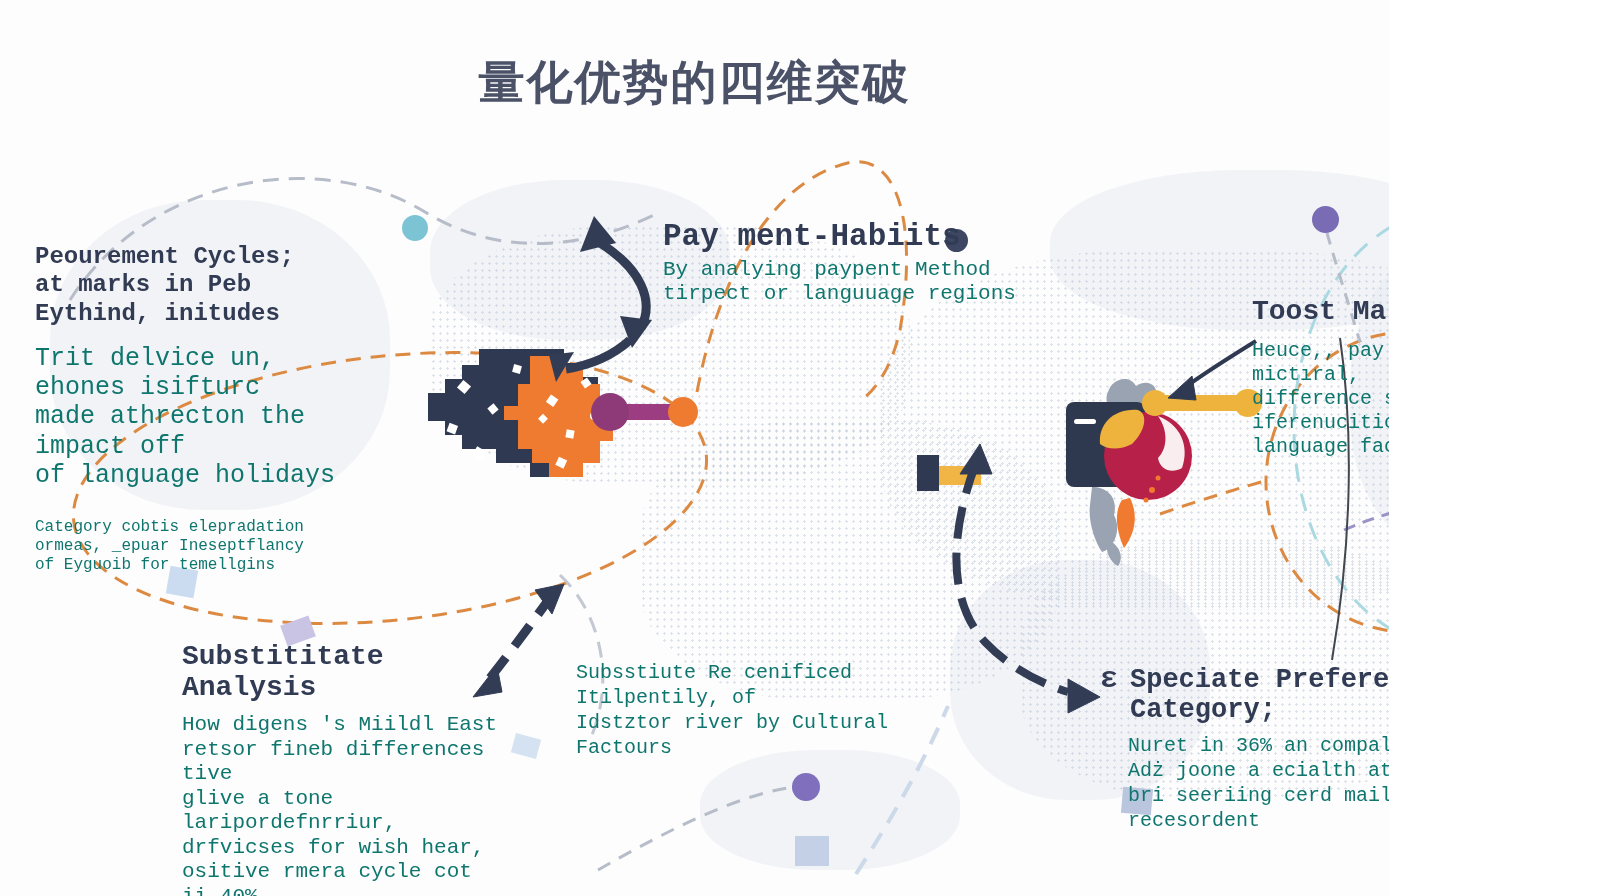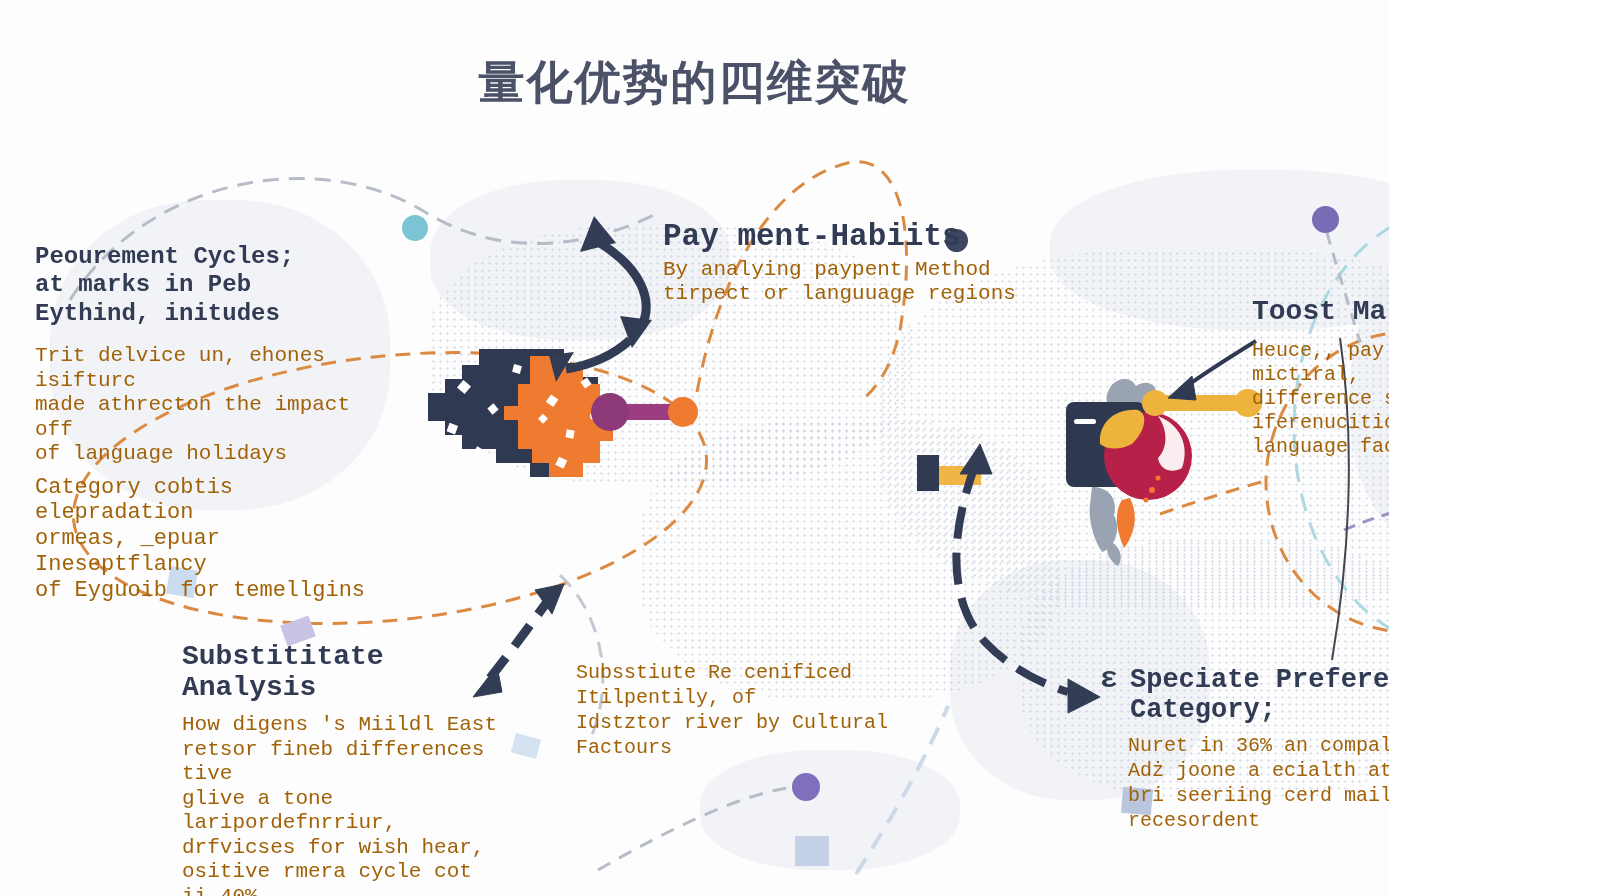--- a/index.html
+++ b/index.html
@@ -8,25 +8,25 @@
   .abs{position:absolute;}
   .preline{white-space:pre-line;}
   
   .blob{position:absolute;background:#e8ebf1;border-radius:45%;opacity:.55;}
   .halftone{position:absolute;background-image:radial-gradient(#b9c4d6 1.2px,transparent 1.4px);
             background-size:7px 7px;opacity:.45;border-radius:40%;}
   
   .title{left:0;top:52px;width:100%;text-align:center;font-size:46px;font-weight:700;
          color:#4b5268;letter-spacing:2px;}
   h2.h{margin:0;font-weight:700;color:#313b53;}
-  p.b{margin:0;color:#a16207;}
+  p.b{margin:0;color:#0f766e;}
   .sec-proc{left:35px;top:243px;width:340px;}
   .sec-proc h2{font-size:24px;line-height:1.18;}
-  .sec-proc .p1{margin-top:16px;font-size:21px;line-height:1.17;}
-  .sec-proc .p2{margin-top:8px;font-size:22px;line-height:1.17;}
+  .sec-proc .p1{margin-top:16px;font-size:25px;line-height:1.17;}
+  .sec-proc .p2{margin-top:28px;font-size:16px;line-height:1.17;}
   .sec-pay{left:663px;top:219px;}
   .sec-pay h2{font-size:31px;display:inline-block;}
   .sec-pay .b{margin-top:4px;font-size:21px;line-height:1.15;}
   .sec-toost{left:1252px;top:296px;width:300px;}
   .sec-toost h2{font-size:28px;}
   .sec-toost .b{margin-top:12px;font-size:20px;line-height:1.2;}
   .sec-sub{left:182px;top:633px;width:320px;margin-top:8px;}
   .sec-sub h2{font-size:28px;}
   .sec-sub .b{margin-top:10px;font-size:21px;line-height:1.17;}
   .sec-note{left:576px;top:660px;width:380px;}

